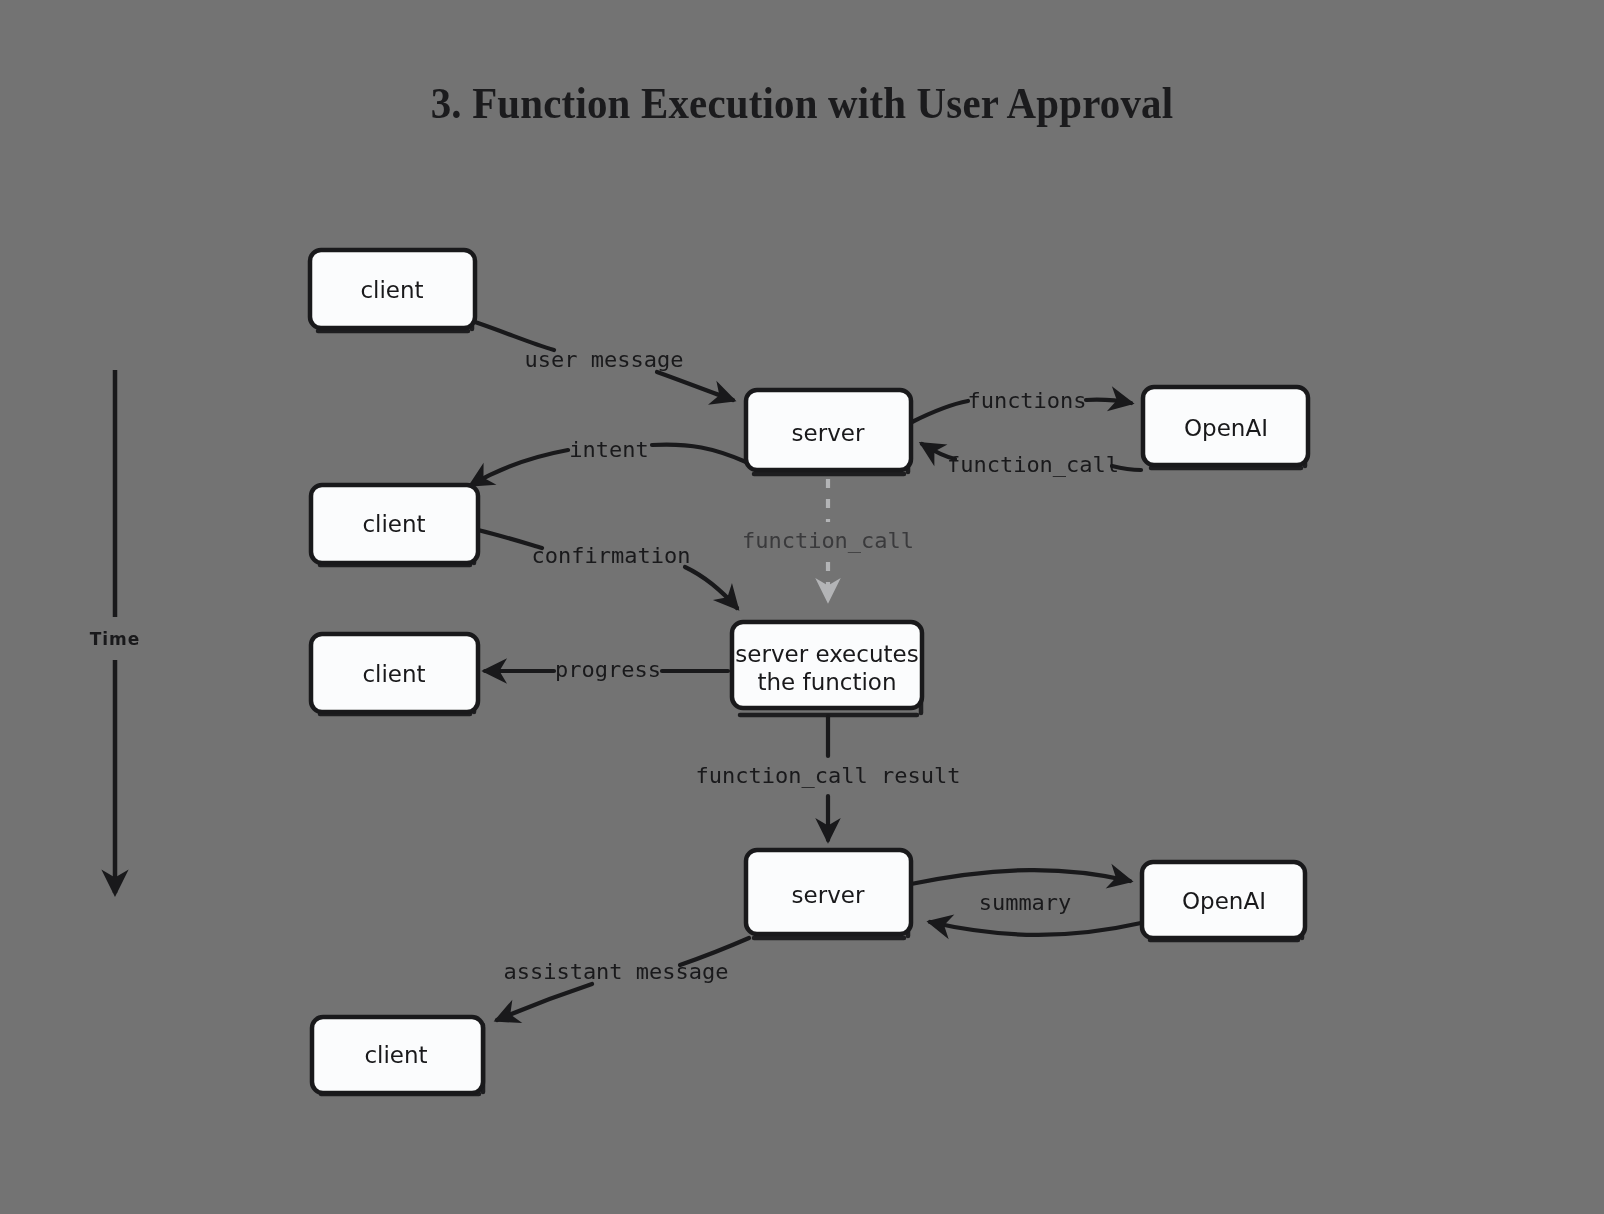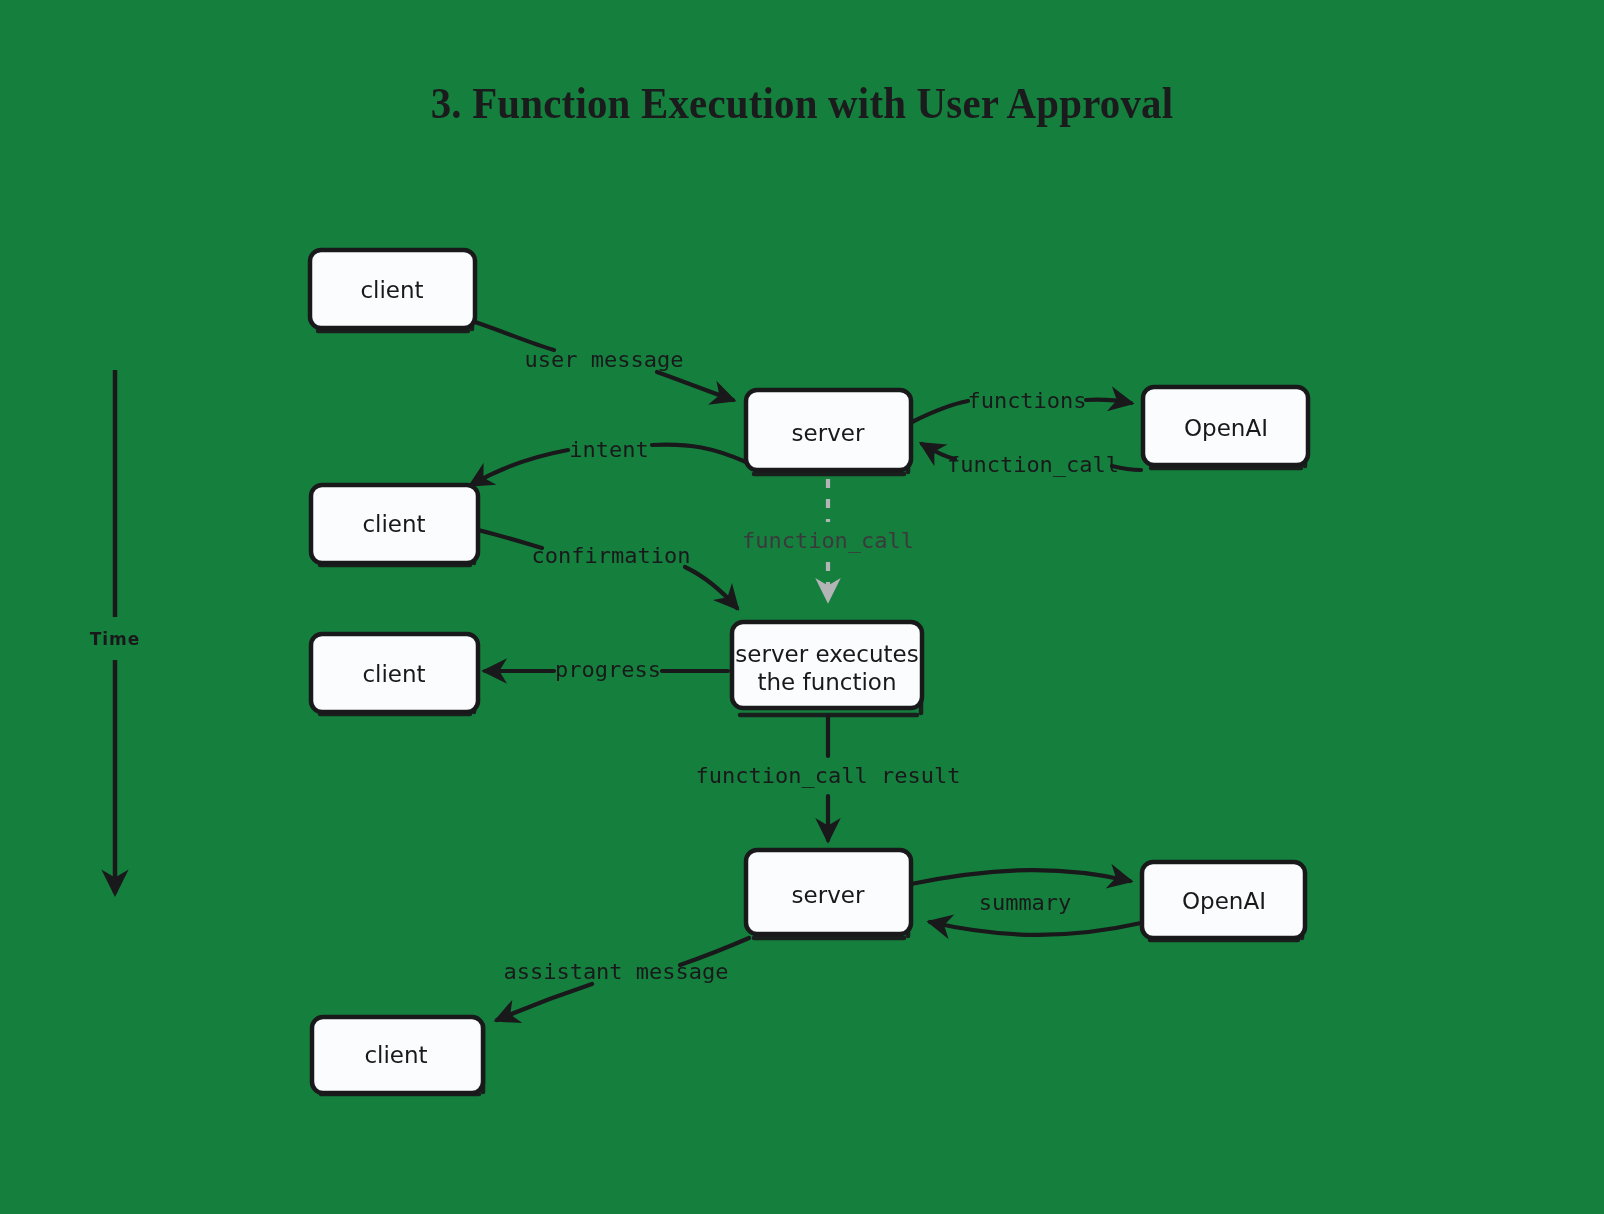--- a/index.html
+++ b/index.html
@@ -4,21 +4,21 @@
 <style>
   html, body {
     margin: 0;
     padding: 0;
     background: #f8f9fb;
   }
   #page {
     position: relative;
     width: 1604px;
     height: 1214px;
-    background: #15803d;
+    background: #737373;
     overflow: hidden;
     font-family: "Liberation Sans", sans-serif;
   }
   #diagram-title {
     position: absolute;
     left: 0;
     top: 78px;
     width: 1604px;
     text-align: center;
     font-family: "Liberation Serif", serif;

